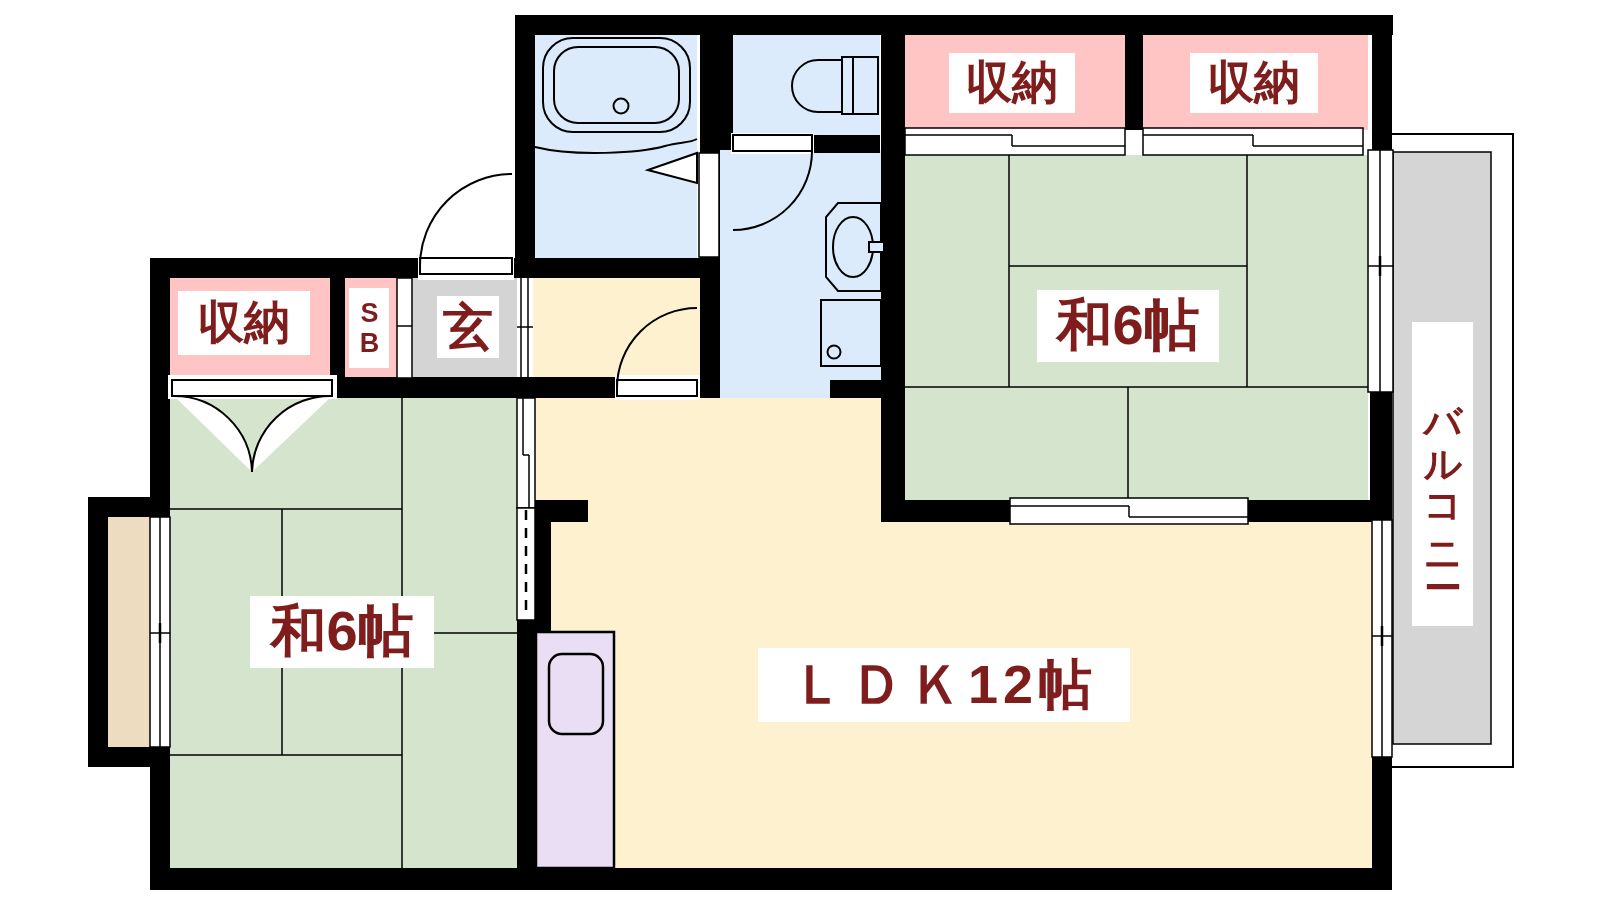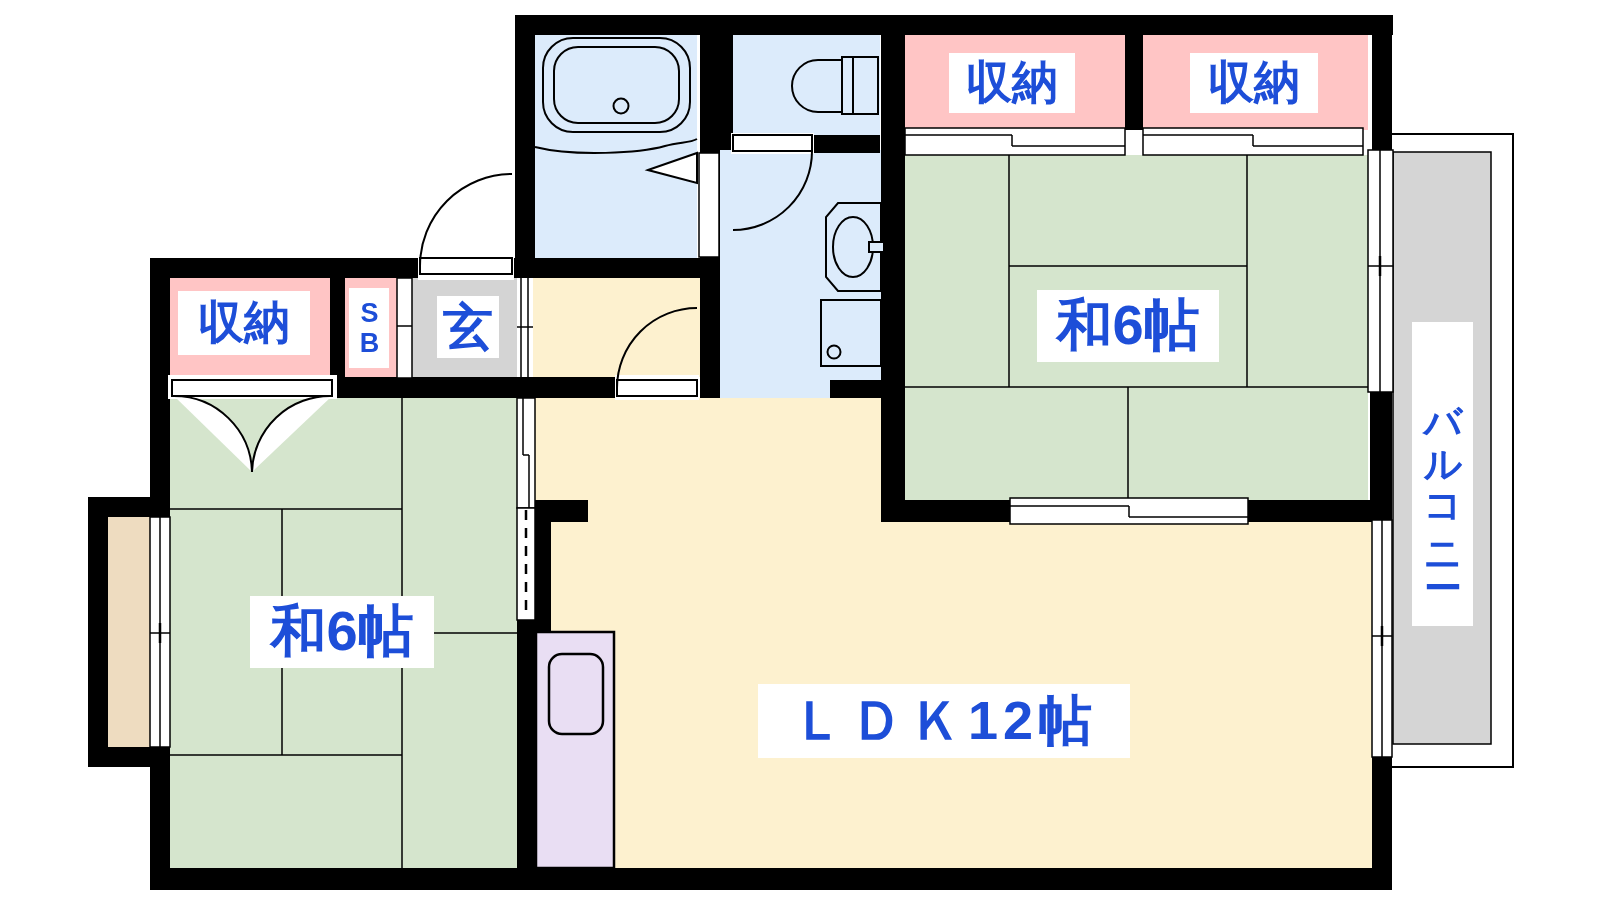--- a/index.html
+++ b/index.html
@@ -1,20 +1,20 @@
 <!DOCTYPE html>
 <html><head>
 <meta charset="utf-8">
 <style>
   html,body{margin:0;padding:0;background:#ffffff;}
   .stage{position:relative;width:1600px;height:900px;background:#ffffff;overflow:hidden;
          font-family:"Liberation Sans","DejaVu Sans",sans-serif;}
   .stage svg{position:absolute;left:0;top:0;}
   .room-label{position:absolute;display:flex;align-items:center;justify-content:center;
-              background:#ffffff;color:#1d4ed8;font-weight:bold;text-align:center;
+              background:#ffffff;color:#7f1d1d;font-weight:bold;text-align:center;
               font-family:"Liberation Sans","DejaVu Sans",sans-serif;}
   .vertical{writing-mode:vertical-rl;text-orientation:upright;letter-spacing:4px;}
 </style>
 </head>
 <body>
 
 <div class="stage">
 <svg width="1600" height="900" viewBox="0 0 1600 900">
 
   <g>
@@ -204,16 +204,16 @@
   <div class="room-label" style="left:437px;top:296px;width:62px;height:62px;font-size:50px;">玄</div>
 
   <div class="room-label" style="left:949px;top:53px;width:126px;height:60px;font-size:46px;">収納</div>
 
   <div class="room-label" style="left:1190px;top:53px;width:128px;height:60px;font-size:46px;">収納</div>
 
   <div class="room-label" style="left:250px;top:596px;width:184px;height:72px;font-size:56px;">和6帖</div>
 
   <div class="room-label" style="left:1037px;top:290px;width:182px;height:72px;font-size:56px;">和6帖</div>
 
-  <div class="room-label" style="left:758px;top:648px;width:372px;height:74px;font-size:54px;letter-spacing:5px;margin-top:36px;">ＬＤＫ12帖</div>
+  <div class="room-label" style="left:758px;top:648px;width:372px;height:74px;font-size:54px;letter-spacing:5px;">ＬＤＫ12帖</div>
 
   <div class="room-label vertical" style="left:1412px;top:322px;width:61px;height:304px;font-size:38px;">バルコニー</div>
 </div>
 
 </body></html>

